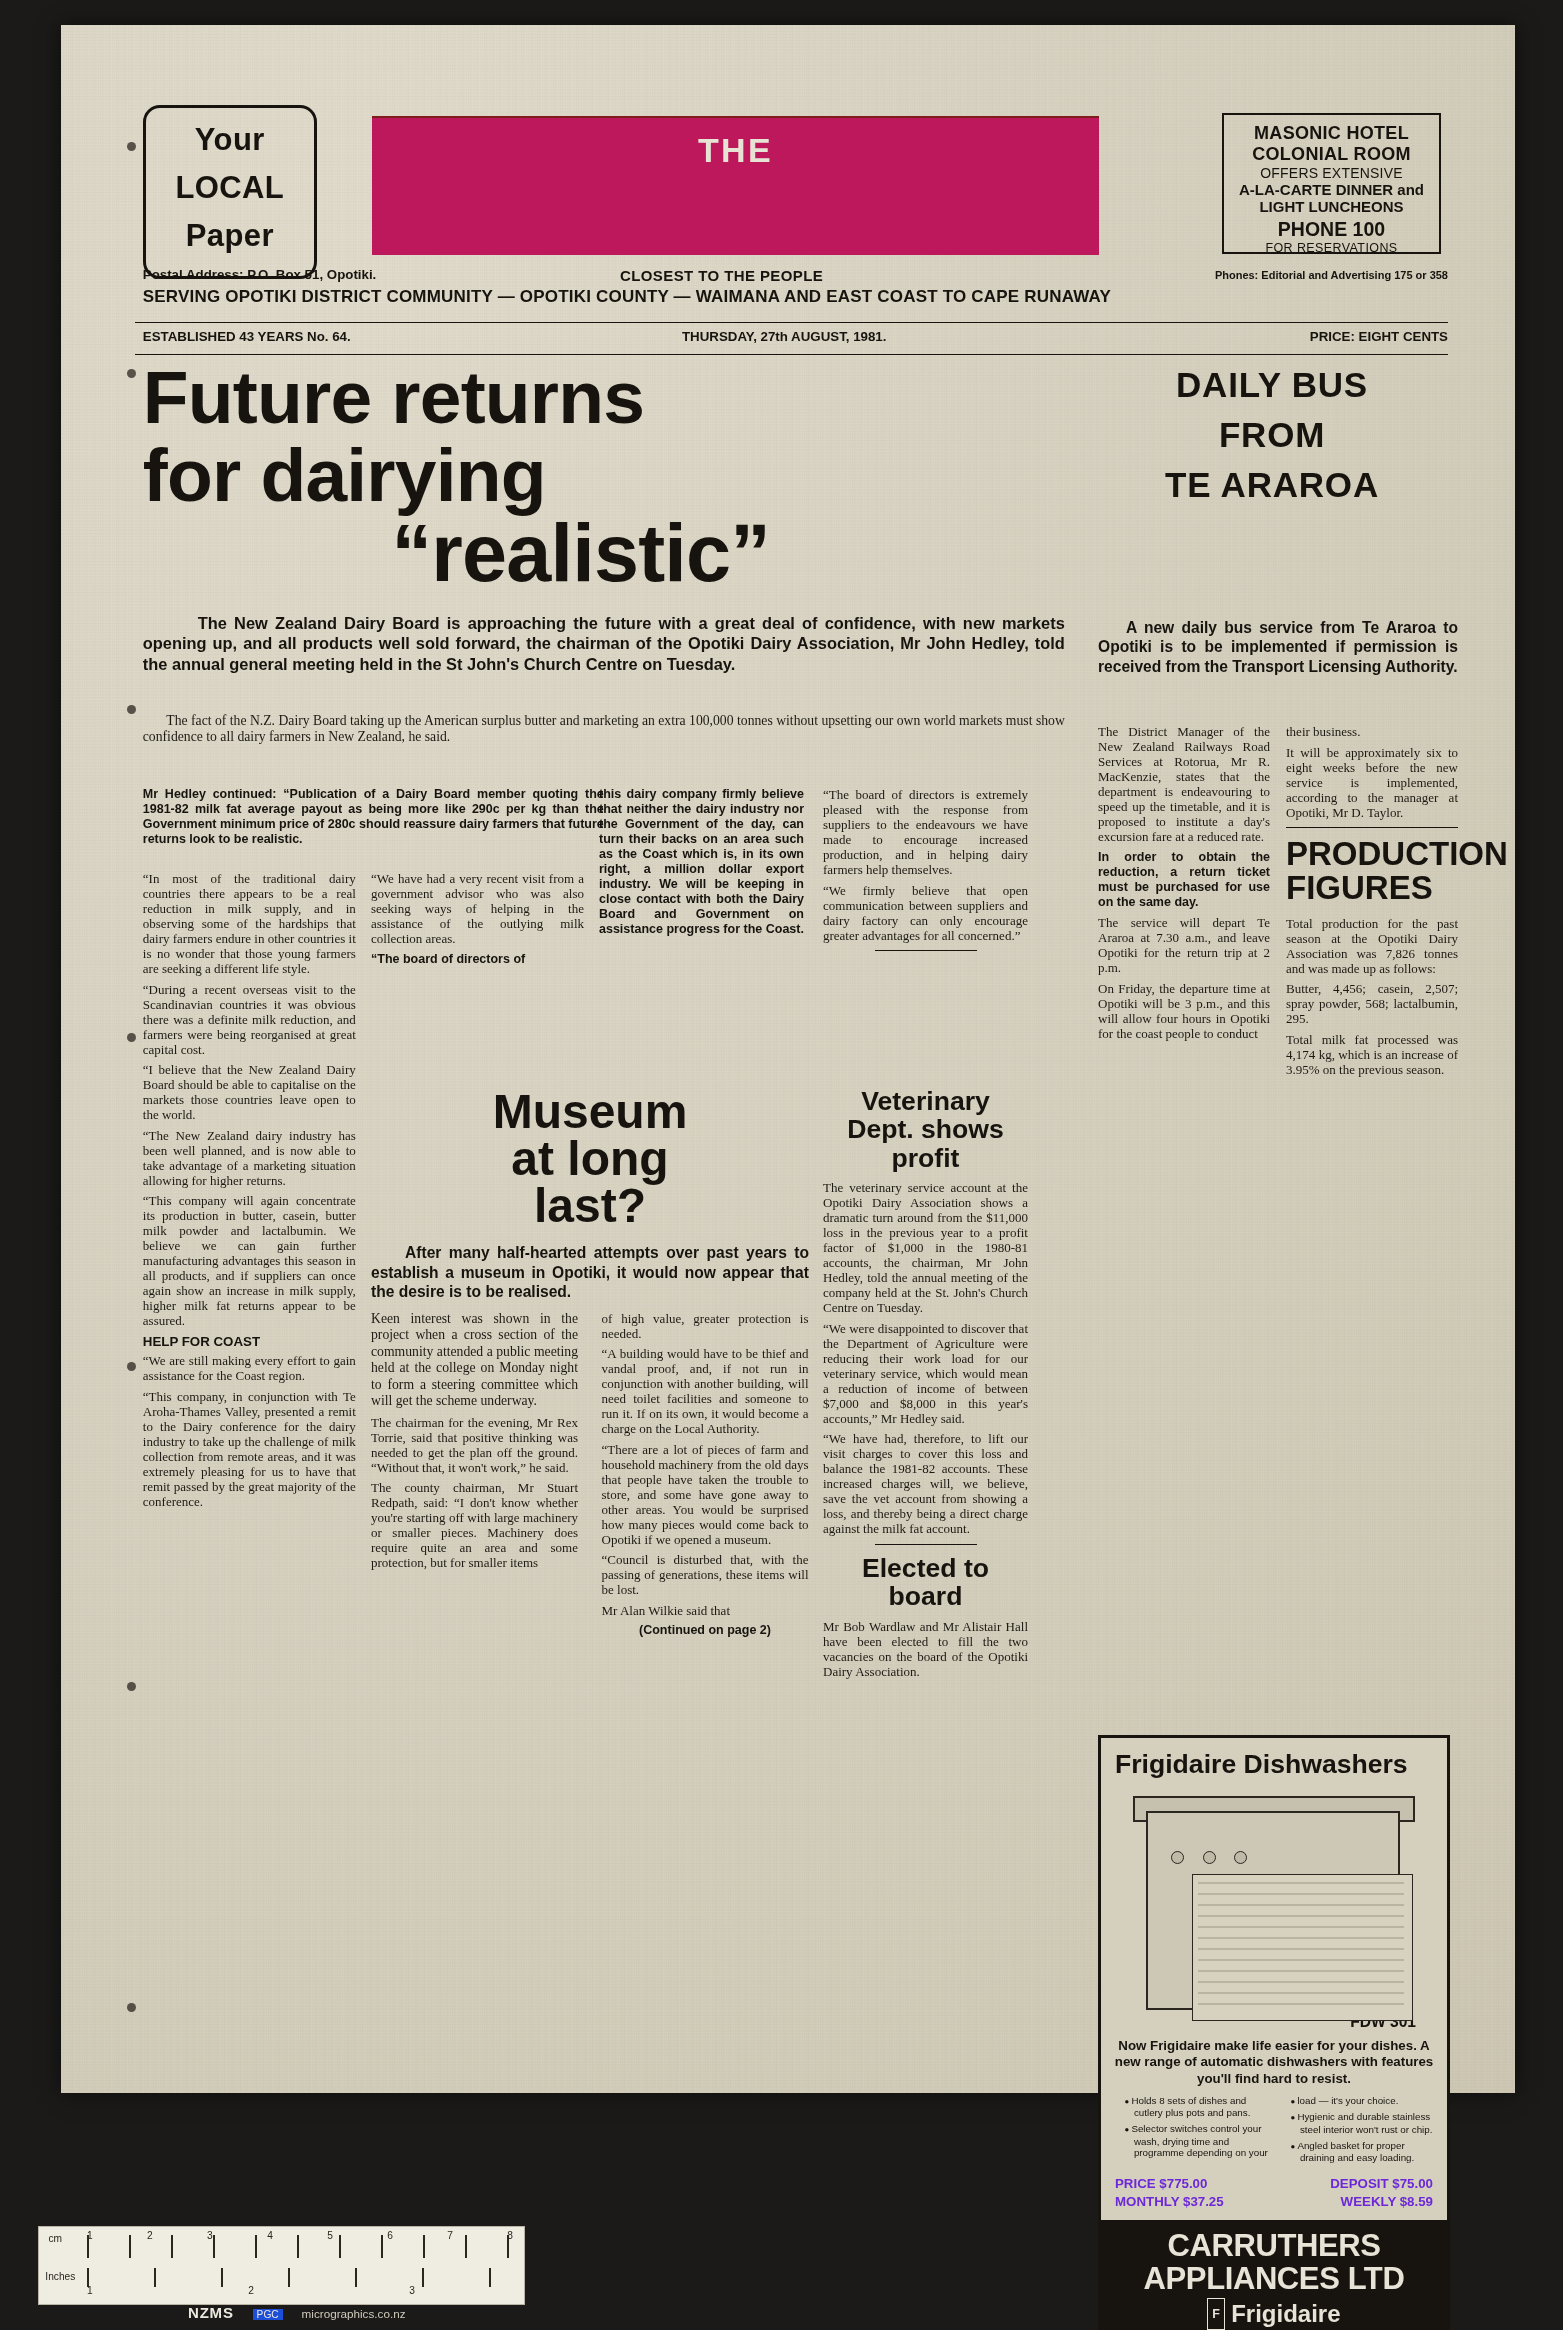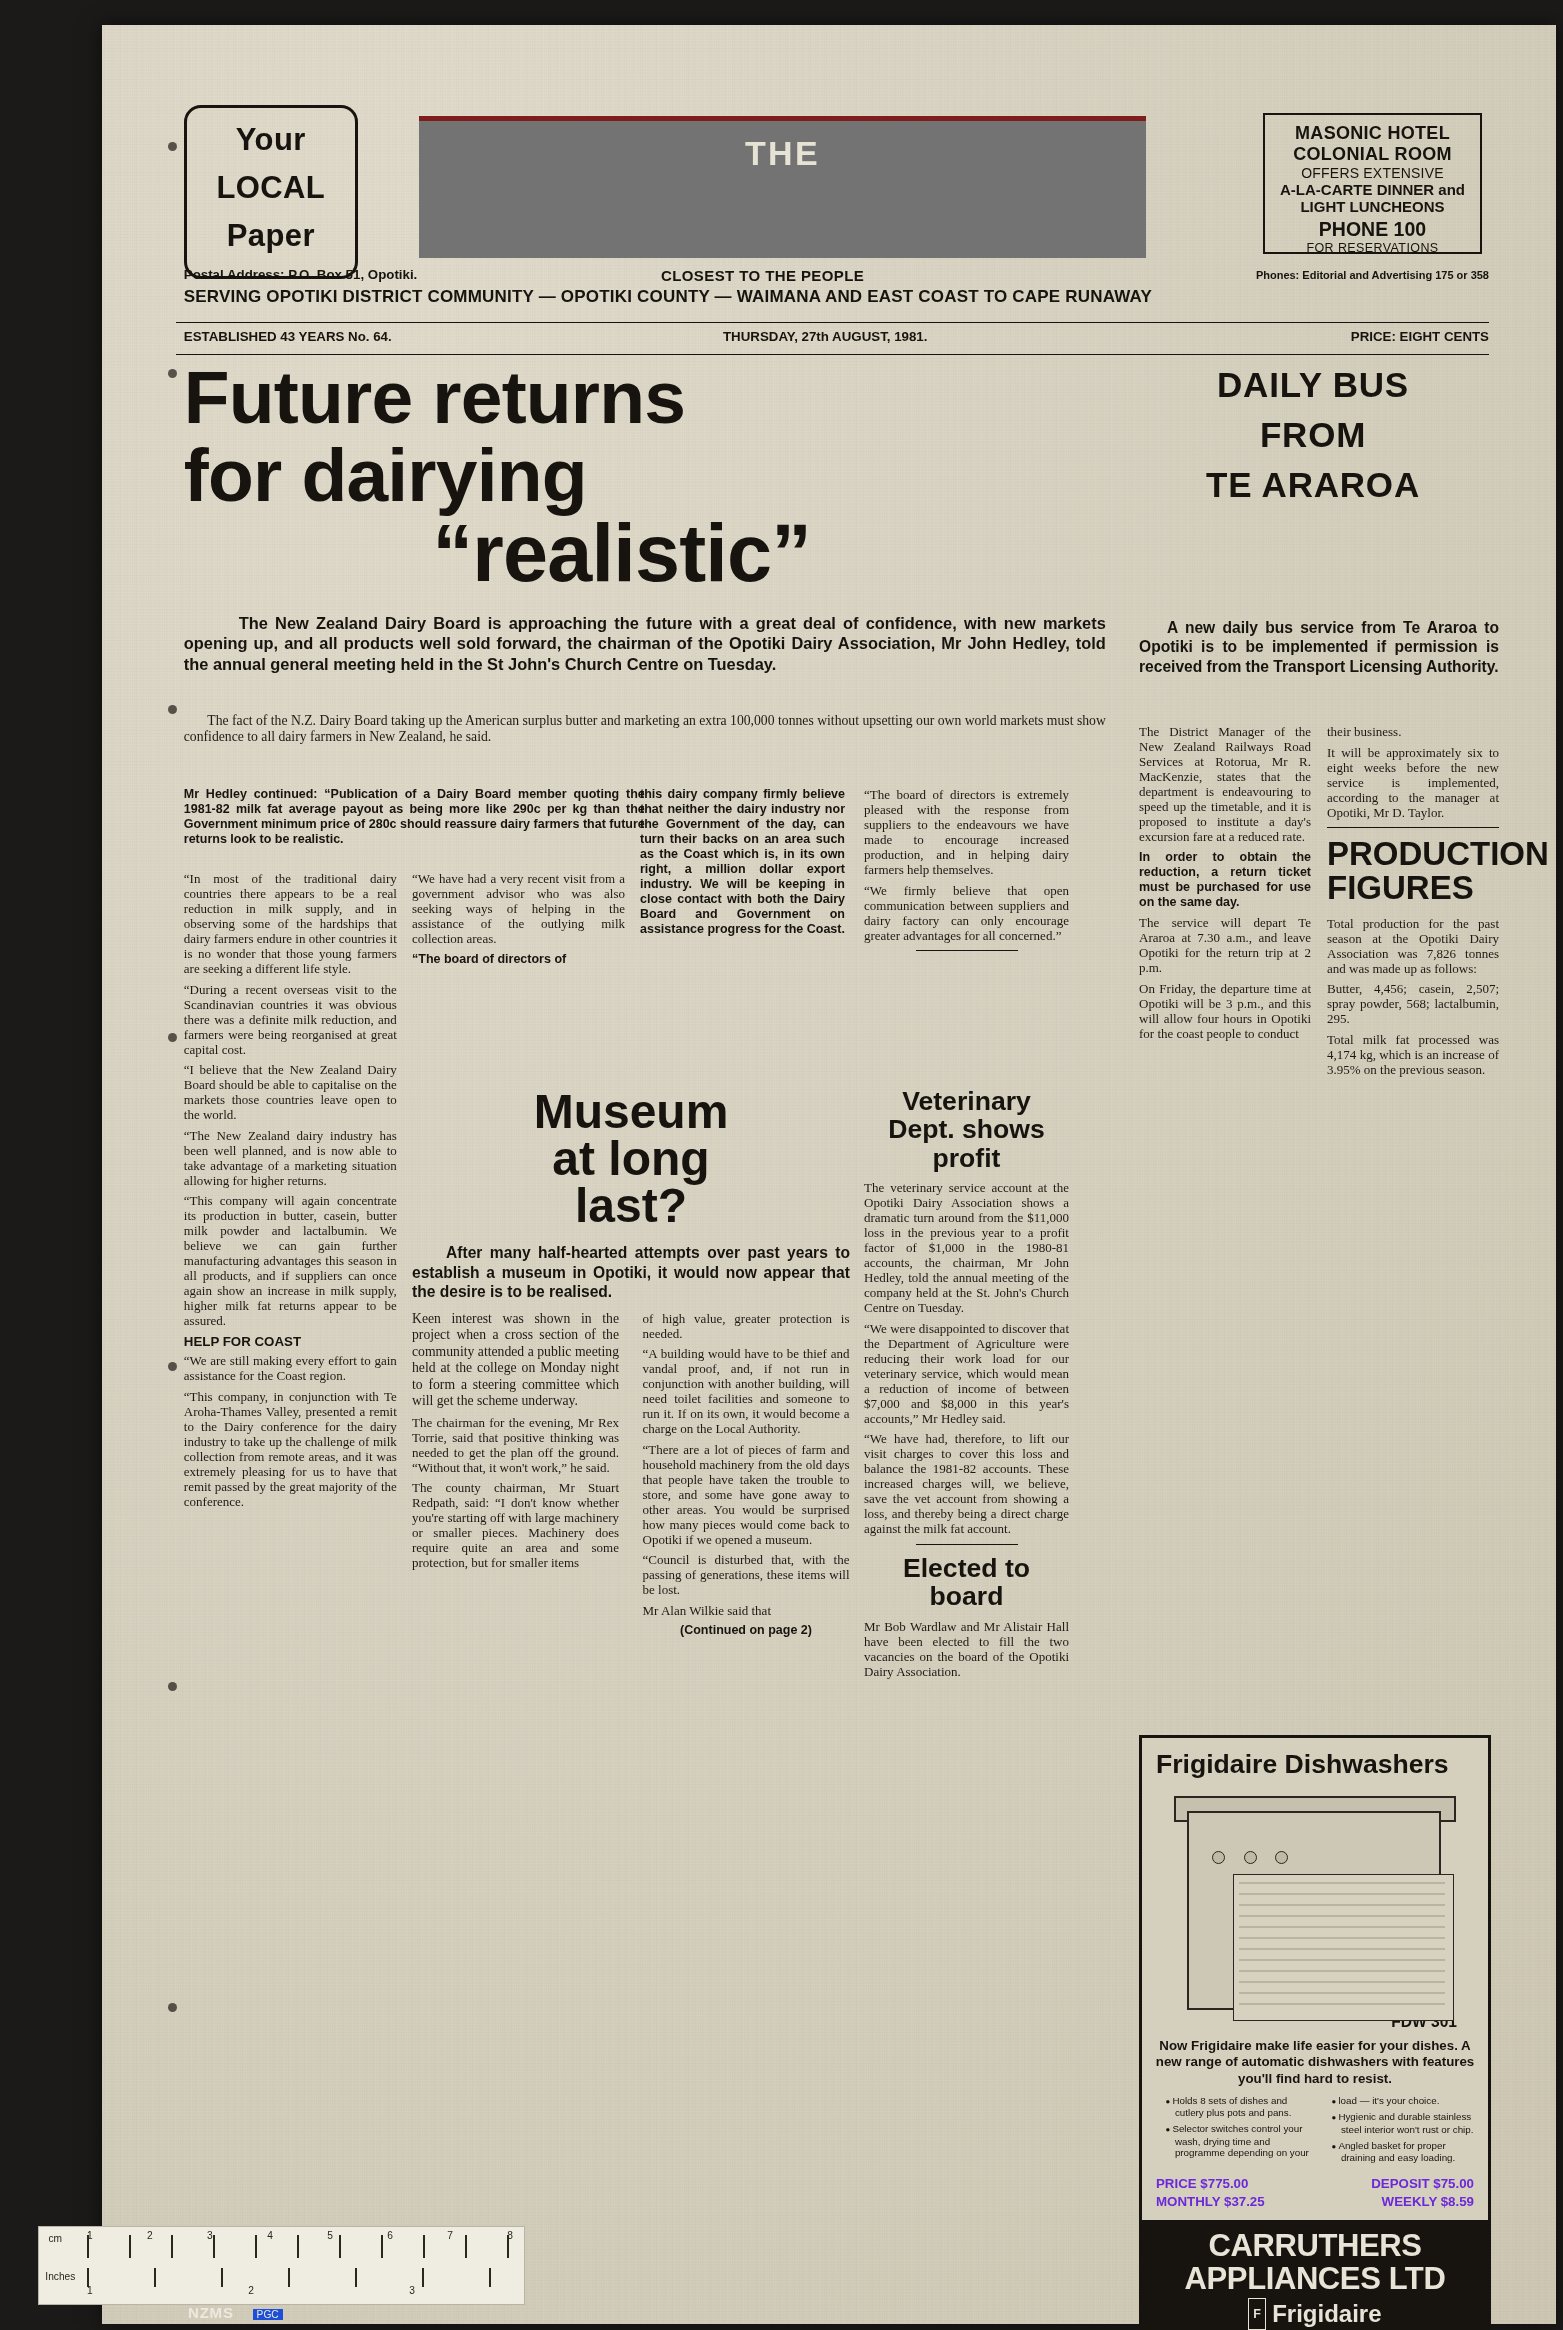--- a/index.html
+++ b/index.html
@@ -8,24 +8,23 @@
     background:#1b1a18;
     font-family:"Liberation Serif", serif;
     overflow:hidden;
   }
   .page{
     position:absolute;left:0;top:0;width:1563px;height:2330px;
     background:#1b1a18;
   }
   .scan{
     position:absolute;
-    left:61px;top:25px;width:1454px;height:2299px;
+    left:61px;top:25px;width:1454px;height:2068px;
     background:#d8d4c4;
     box-shadow:0 0 20.3px rgba(0,0,0,.55);
-    margin-left:41px;
   }
   .paper{
     position:absolute;left:0;top:0;right:0;bottom:0;
     background:
       radial-gradient(ellipse at 20% 10%, #e2ddcd 0%, #d9d4c2 45%, #cfc9b5 100%);
   }
   .grain{
     position:absolute;inset:0;
     background-image:
       repeating-linear-gradient(0deg, rgba(0,0,0,.025) 0px, rgba(0,0,0,0) 1.6px, rgba(0,0,0,.02) 3.1px),
@@ -37,22 +36,22 @@
   
   .masthead{position:relative;height:168px;}
   .localpaper{
     position:absolute;left:7.8px;top:6.3px;width:168px;height:160px;
     border:3.9px solid #17140f;border-radius:17px;
     text-align:center;color:#17140f;font-family:"Liberation Sans",sans-serif;
     font-weight:bold;font-size:31px;line-height:48px;padding-top:7.8px;
     letter-spacing:0.4px;
   }
   .title-box{
-    position:absolute;left:243px;top:17px;width:727px;height:137px;
-    background:#737373;border-top:5px solid #7f1d1d;
+    position:absolute;left:237px;top:17px;width:727px;height:137px;
+    background:#be185d;border-top:2px solid #7f1d1d;
   }
   .title-the{
     color:#e6e2d4;font-family:"Liberation Sans",sans-serif;font-weight:bold;
     font-size:34px;text-align:center;letter-spacing:2.3px;margin-top:12.5px;
   }
   .title-main{
     color:#e9e5d8;font-family:"Liberation Sans",sans-serif;font-weight:bold;
     font-style:italic;font-size:64px;text-align:center;letter-spacing:1.6px;
     margin-top:-4.7px;
   }

